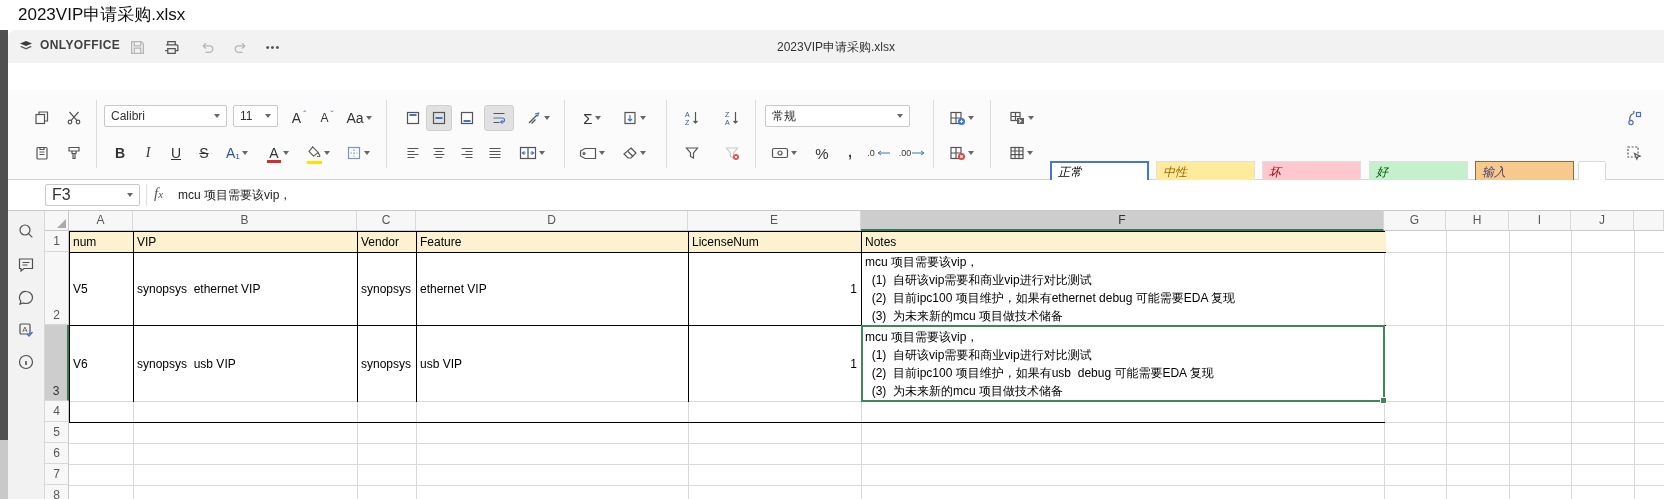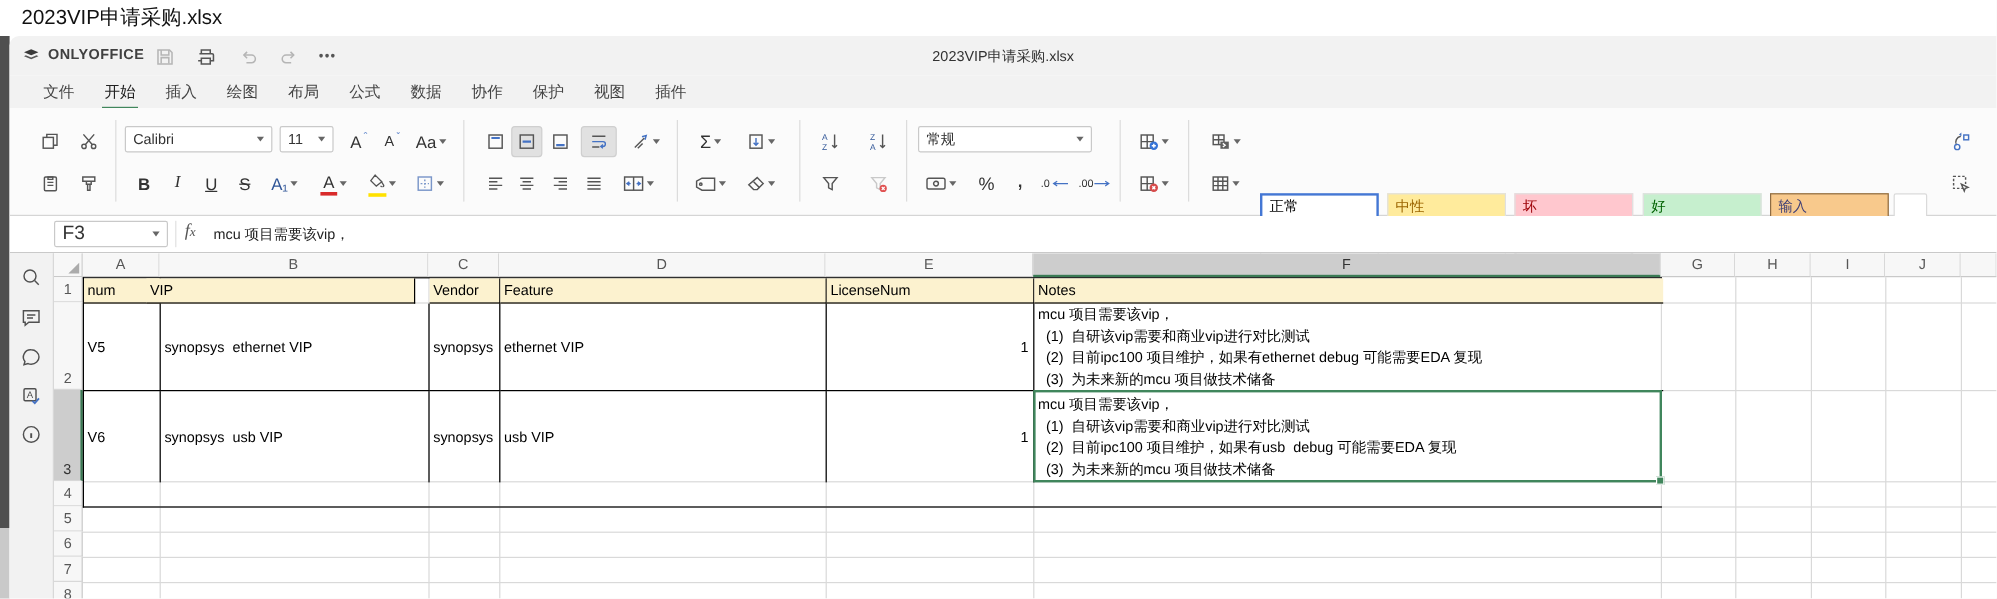--- a/index.html
+++ b/index.html
@@ -36,21 +36,21 @@
   .r1 { top:15px; } .r2 { top:50px; }
   .combo { position:absolute; height:22px; background:#fff; border:1px solid #c9c9c9; border-radius:2px; font-size:12px; color:#333; display:flex; align-items:center; padding:0 6px; justify-content:space-between; }
   .chev { width:0; height:0; border-left:3.5px solid transparent; border-right:3.5px solid transparent; border-top:4px solid #666; display:inline-block; }
   .glyph { font-size:14px; color:#333; }
   .icn { display:inline-flex; align-items:center; justify-content:center; }
   .icn svg { stroke:#555; fill:none; stroke-width:1.2; }
   .blue { stroke:#4472c4 !important; }
   .bluef { fill:#4472c4 !important; stroke:none !important; }
 
   
-  .chip { position:absolute; width:99px; height:24px; border:1px solid #e0e0e0; background:#fff; font-size:12px; line-height:21px; padding-left:6px; overflow:hidden; white-space:nowrap; }
+  .chip { position:absolute; width:99px; height:24px; border:1px solid #e0e0e0; background:#fff; font-size:12px; line-height:21px; padding-left:6px; overflow:hidden; white-space:nowrap;font-style:italic; }
   .chip.sel { border:2px solid #4477d4; line-height:19px; }
   .chip.neutral { background:#FFEB9C; color:#9C6500; }
   .chip.bad { background:#FFC7CE; color:#9C0006; }
   .chip.good { background:#C6EFCE; color:#006100; }
   .chip.input { background:#F8C98C; color:#3F3F76; border-color:#8d6b43; }
   .chip.output { background:#F2F2F2; color:#3F3F3F; font-weight:bold; border-color:#6e6e6e; }
   .chip.calc { background:#F2F2F2; color:#FA7D00; font-weight:bold; border-color:#8a8a8a; }
   .chip.check { background:#A5A5A5; color:#fff; font-weight:bold; border:2px solid #3F3F3F; line-height:19px; }
   .chip.notetext { color:#7F7F7F; font-style:italic; border-color:#eee; }
   .chip.note { background:#FFFFCC; border-color:#B2B2B2; color:#000; }
@@ -139,33 +139,20 @@
           <span class="icn">
             <svg width="17" height="17" viewBox="0 0 16 16" style="stroke:#b5b5b5">
               <path d="M12 6.5H6a3 3 0 0 0 0 6h4"></path>
               <path d="M9.5 4 12 6.5 9.5 9"></path>
             </svg>
           </span>
         </div>
       <div class="hbtn" style="left:252px; font-size:11px; color:#555; letter-spacing:1px;">•••</div>
     </div>
 
-    <div class="tabsrow">
-      <span class="mtab">文件</span>
-      <span class="mtab active">开始</span>
-      <span class="mtab">插入</span>
-      <span class="mtab">绘图</span>
-      <span class="mtab">布局</span>
-      <span class="mtab">公式</span>
-      <span class="mtab">数据</span>
-      <span class="mtab">协作</span>
-      <span class="mtab">保护</span>
-      <span class="mtab">视图</span>
-      <span class="mtab">插件</span>
-    </div>
 
     <div class="toolbar">
 
       <div class="tb r1" style="left:20px;width:28px">
           <span class="icn">
             <svg width="16" height="16" viewBox="0 0 16 16">
               <rect x="2" y="4.5" width="8.5" height="9"></rect>
               <path d="M5 4.5V2h8.5v9H11"></path>
             </svg>
           </span>
@@ -605,21 +592,21 @@
         <div class="hline" style="top:21px"></div>
         <div class="hline" style="top:94px"></div>
         <div class="hline" style="top:170px"></div>
         <div class="hline" style="top:191px"></div>
         <div class="hline" style="top:212px"></div>
         <div class="hline" style="top:233px"></div>
         <div class="hline" style="top:254px"></div>
 
         <div class="dtable">
           <div class="tcell hdr" style="left:0;top:0;width:64px;height:21px">num</div>
-          <div class="tcell hdr" style="left:52px;top:0;width:224px;height:21px">VIP</div>
+          <div class="tcell hdr" style="left:64px;top:0;width:224px;height:21px">VIP</div>
           <div class="tcell hdr" style="left:288px;top:0;width:59px;height:21px">Vendor</div>
           <div class="tcell hdr" style="left:347px;top:0;width:272px;height:21px">Feature</div>
           <div class="tcell hdr" style="left:619px;top:0;width:173px;height:21px">LicenseNum</div>
           <div class="tcell hdr" style="left:792px;top:0;width:524px;height:21px;border-right:none">Notes</div>
 
           <div class="tcell" style="left:0;top:21px;width:64px;height:73px">V5</div>
           <div class="tcell" style="left:64px;top:21px;width:224px;height:73px">synopsys  ethernet VIP</div>
           <div class="tcell" style="left:288px;top:21px;width:59px;height:73px">synopsys</div>
           <div class="tcell" style="left:347px;top:21px;width:272px;height:73px">ethernet VIP</div>
           <div class="tcell right" style="left:619px;top:21px;width:173px;height:73px">1</div>

